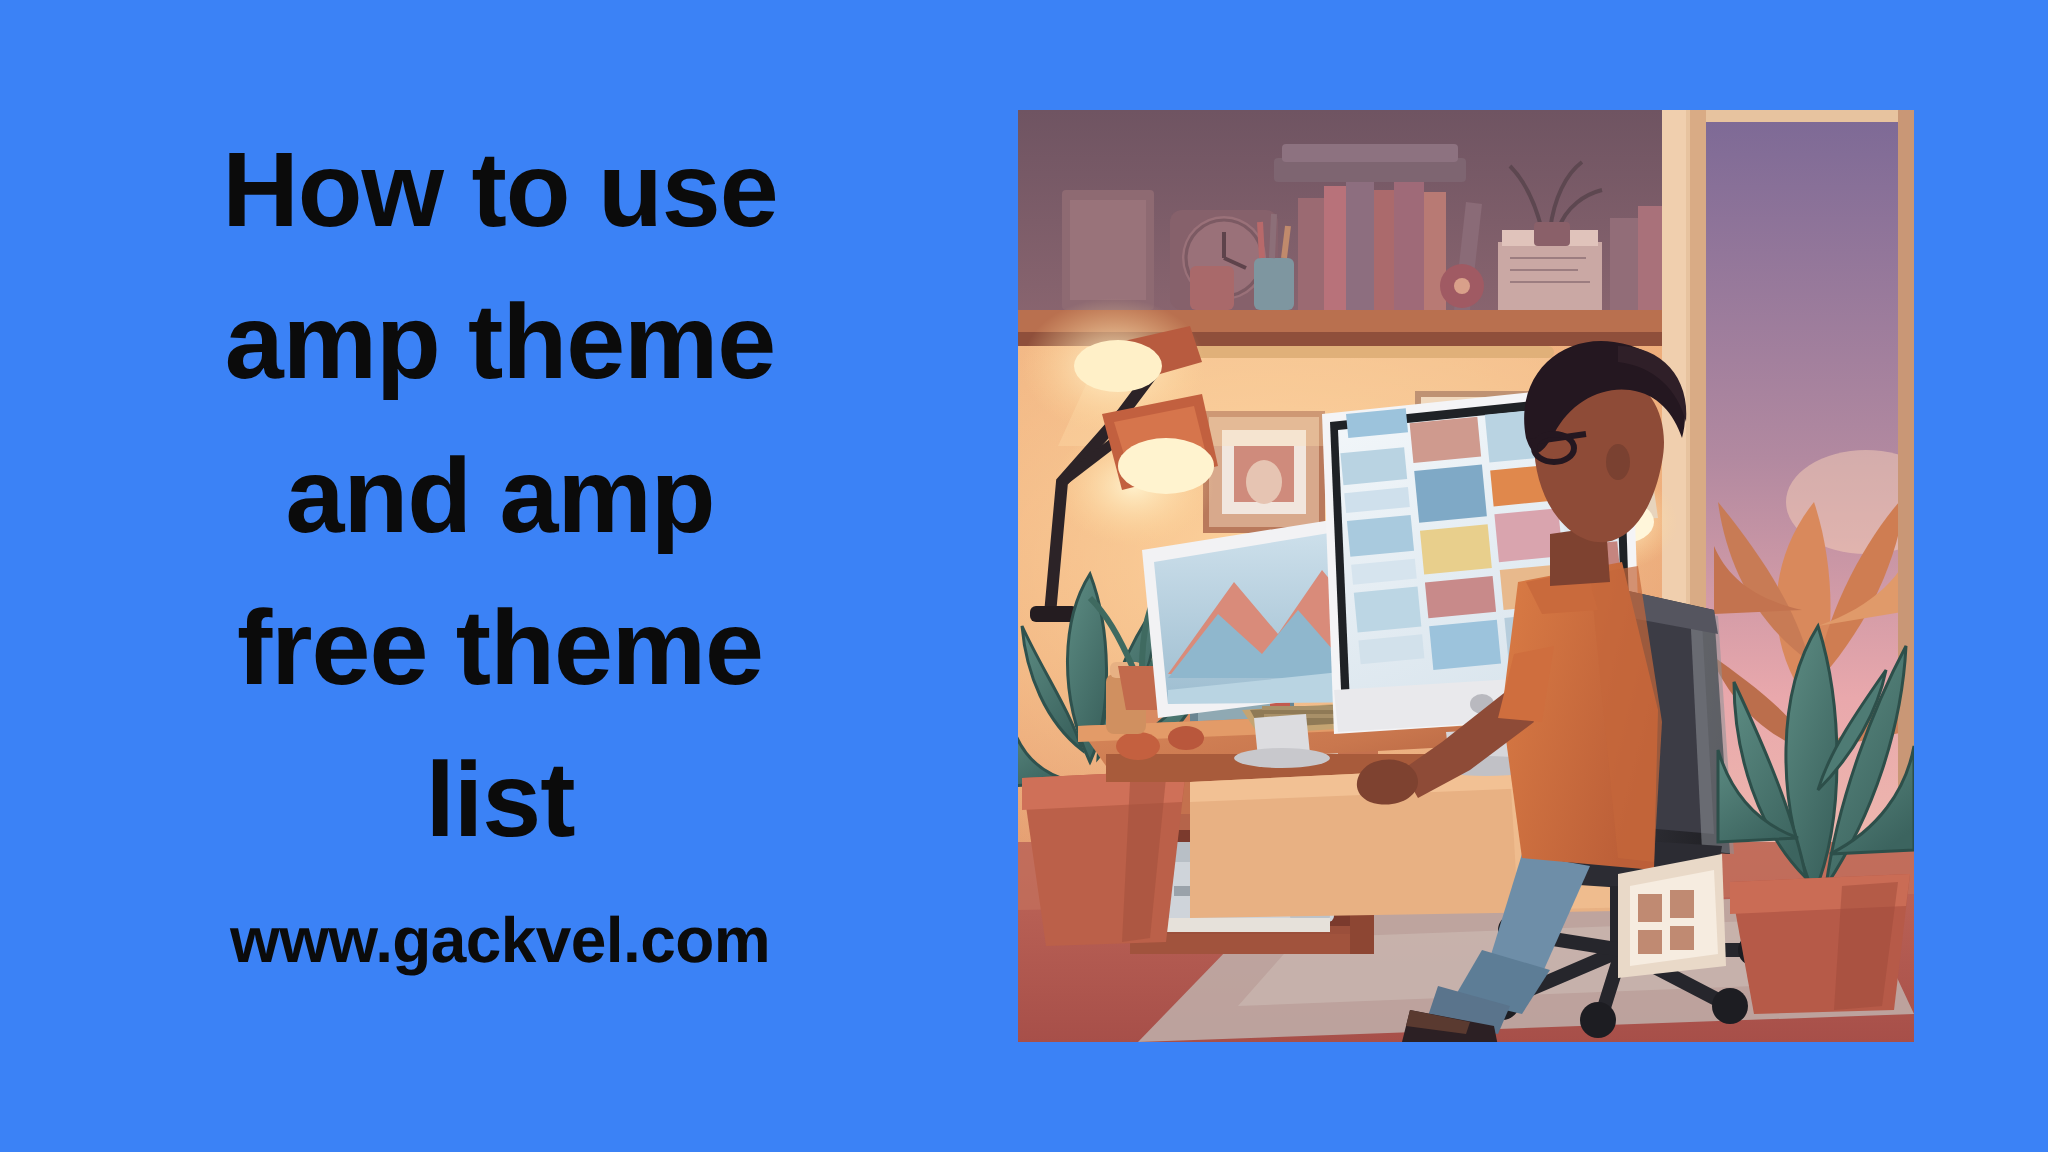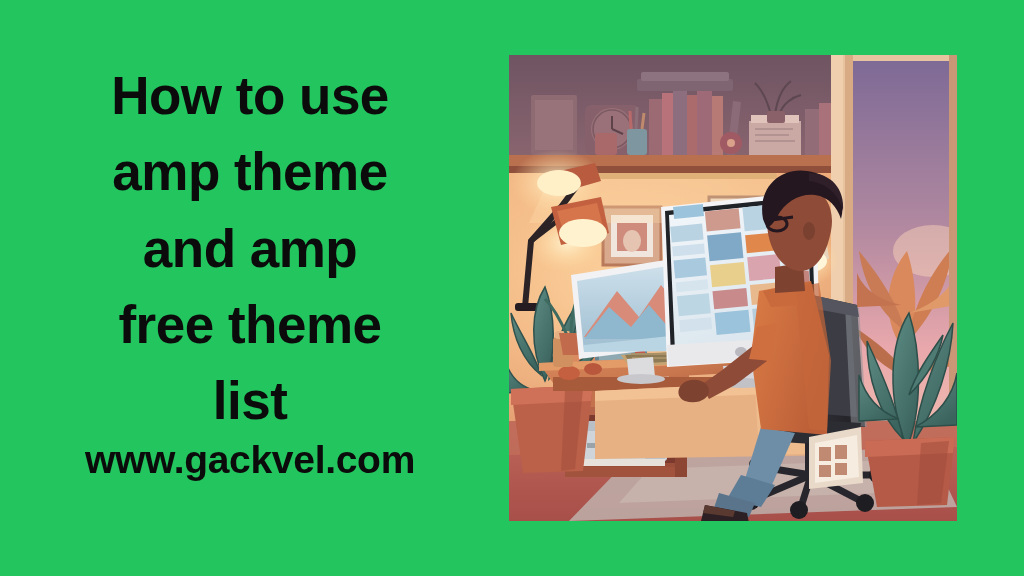--- a/index.html
+++ b/index.html
@@ -6,21 +6,21 @@
   * { margin:0; padding:0; box-sizing:border-box; }
   html,body { width:1024px; height:576px; }
   body {
     font-family:"Liberation Sans", sans-serif;
     background:#FCDB5C;
     overflow:hidden;
     position:relative;
   }
   .banner {
     position:absolute; inset:0;
-    background:#22c55e;
+    background:#3b82f6;
     padding-left:44px;
   }
 
   
   .text-col {
     position:absolute;
     left:20px; top:58px;
     width:460px; height:470px;
     display:flex;
     flex-direction:column;
@@ -36,23 +36,23 @@
     line-height:1.44;
     letter-spacing:-0.5px;
     white-space:pre-line;
     font-family:"Liberation Sans", sans-serif;
   }
   .site-url {
     width:100%;
     text-align:center;
     color:#0b0b0b;
     font-weight:bold;
-    font-size:39px;
+    font-size:32px;
     line-height:1;
-    margin-top:0;
+    margin-top:14px;
     letter-spacing:-0.3px;
   }
 
   
   .illus-wrap {
     position:absolute;
     left:509px; top:55px;
     width:448px; height:466px;
     overflow:hidden;
     background:#7a5c68;

